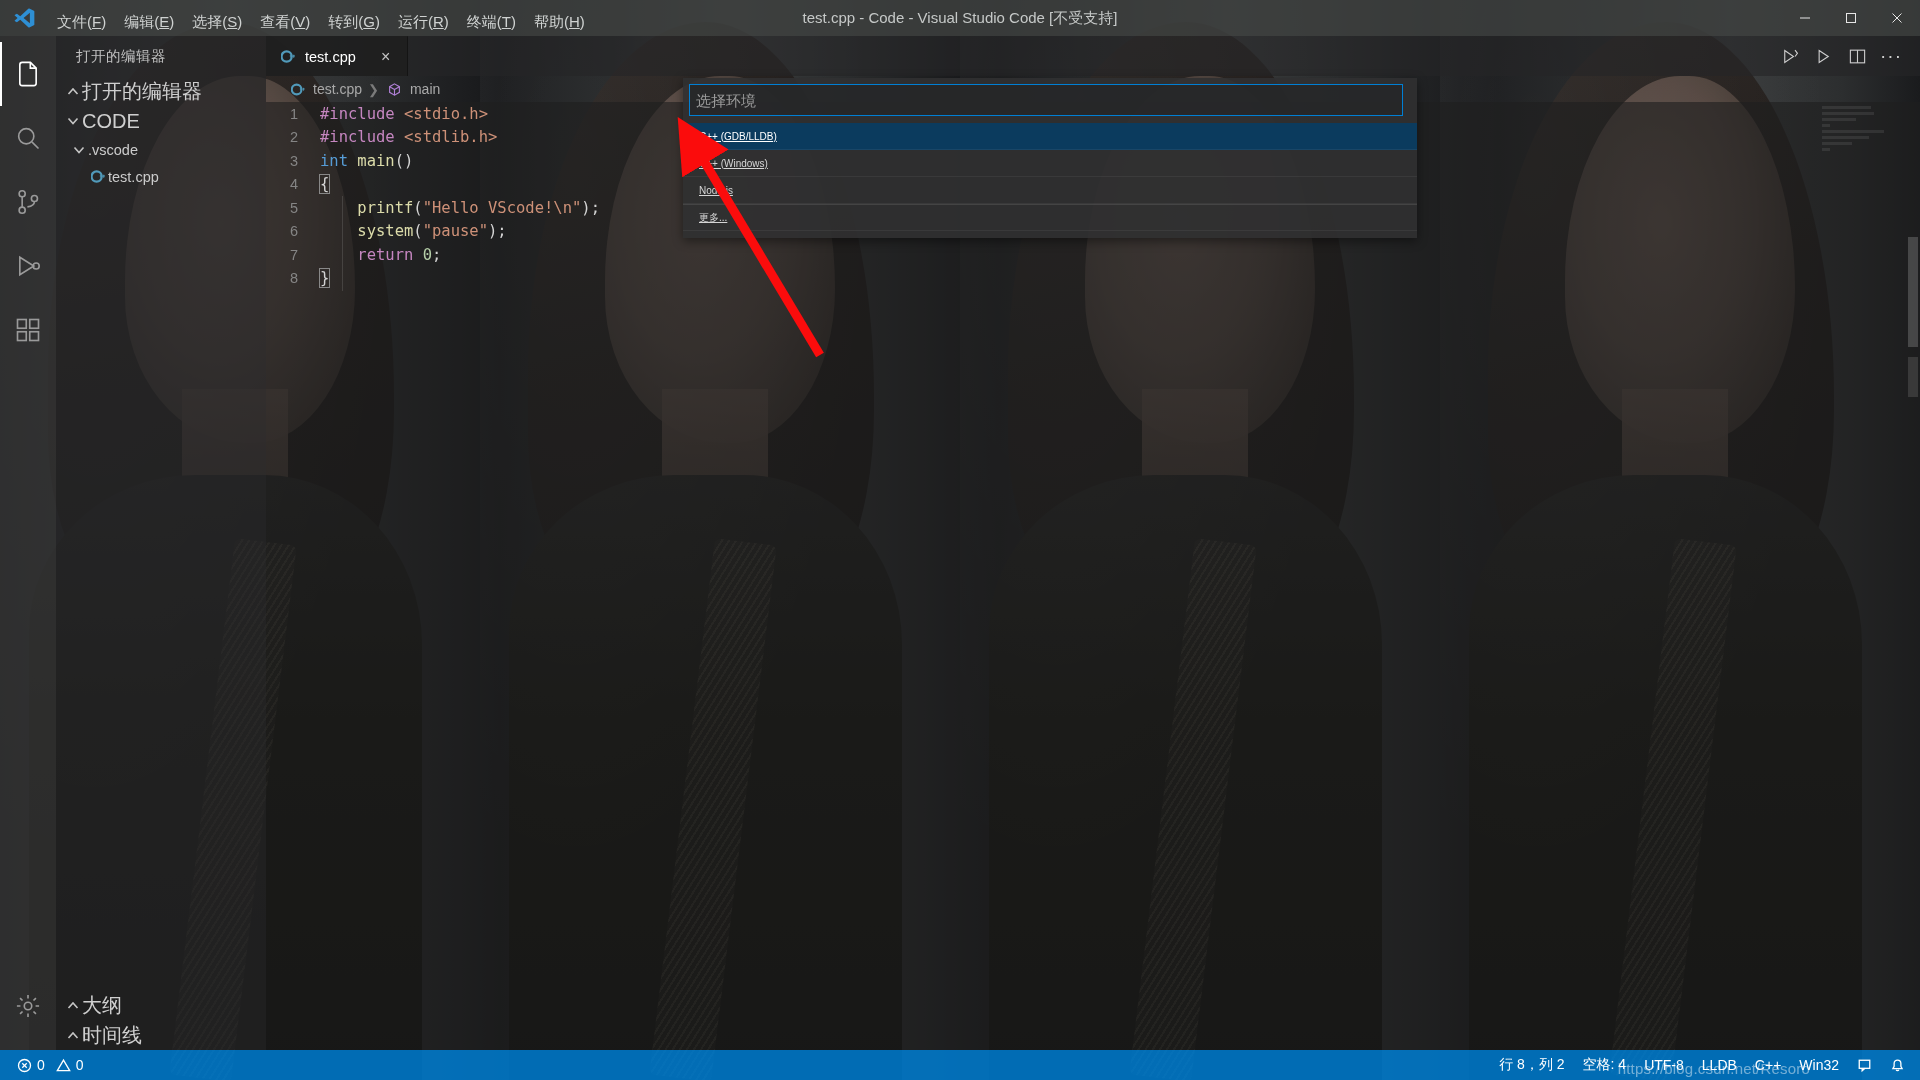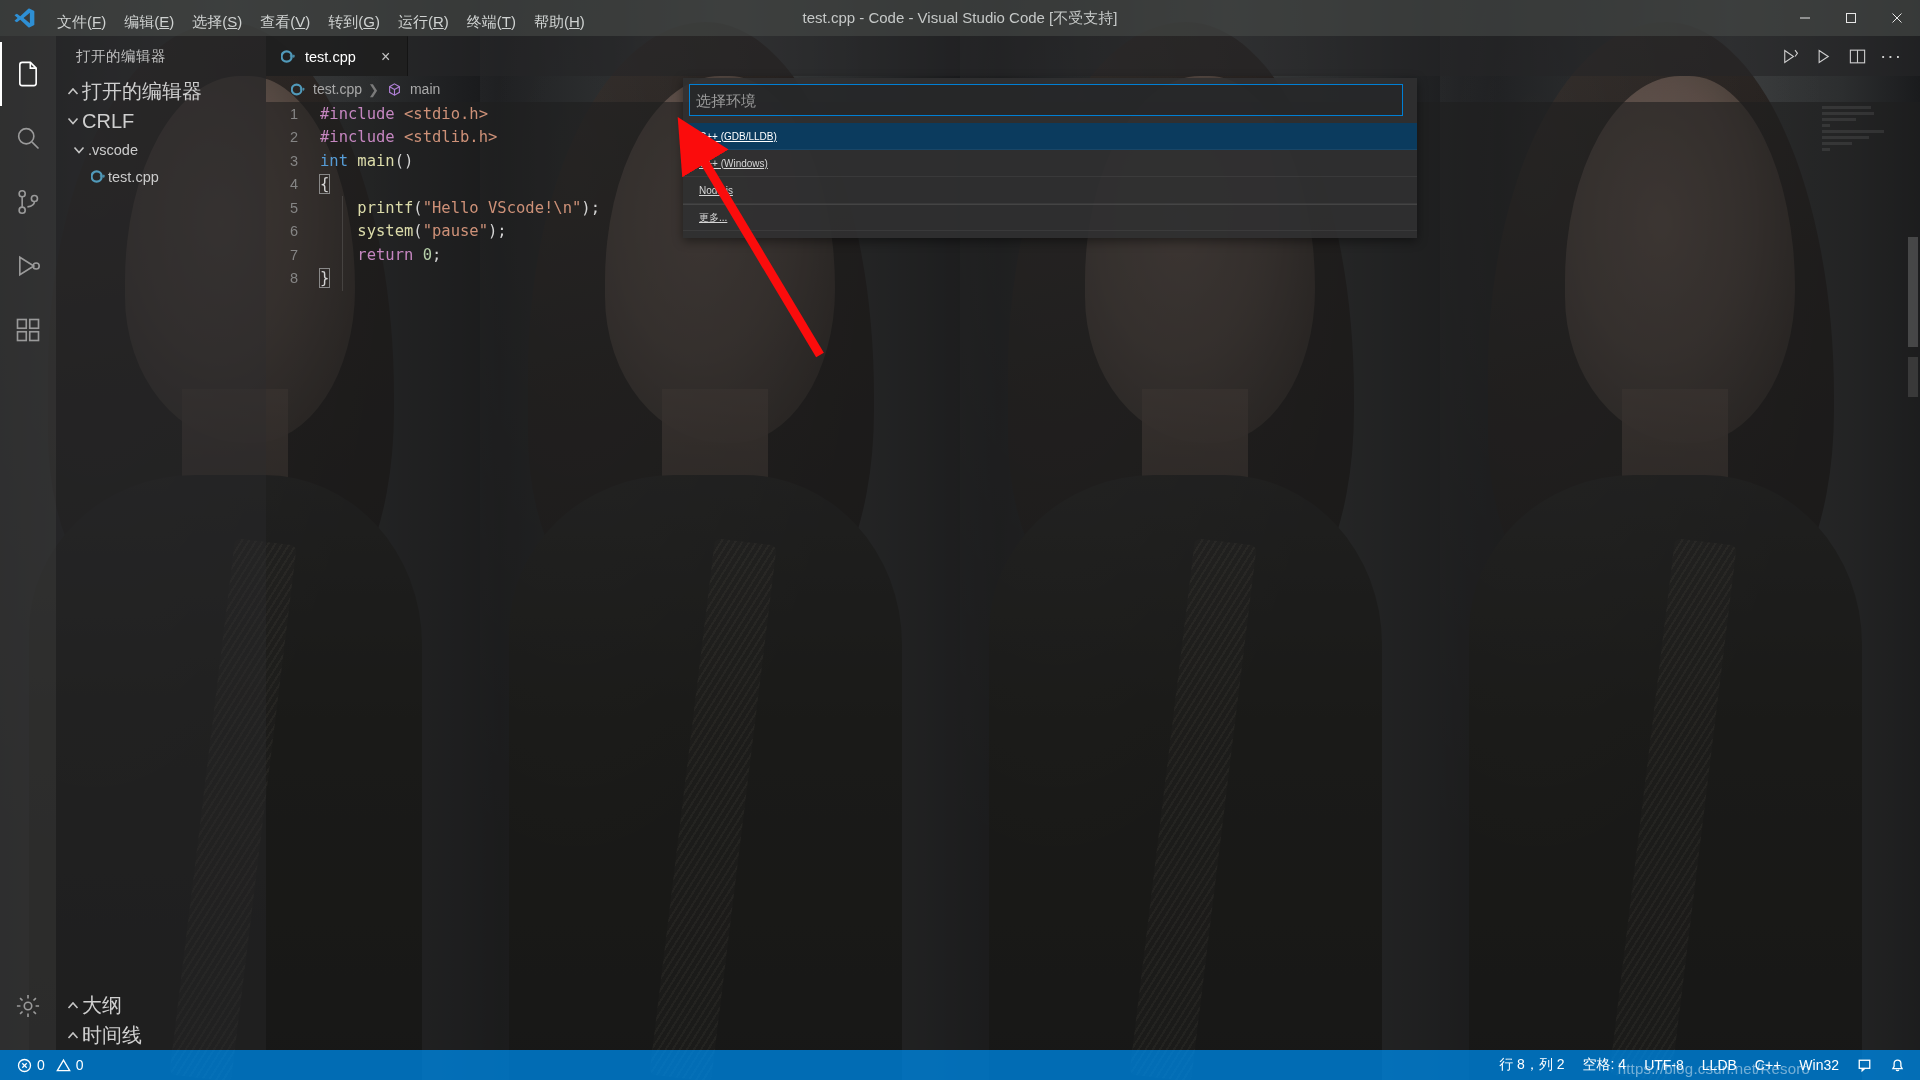--- a/index.html
+++ b/index.html
@@ -401,21 +401,21 @@
         </span>
         <span>打开的编辑器</span>
       </div>
 
       <div class="tree-section">
         <span class="chev">
           <svg viewBox="0 0 12 12">
               <polyline points="1.5,3.5 6,8.5 10.5,3.5"></polyline>
             </svg>
         </span>
-        <span>CRLF</span>
+        <span>CODE</span>
       </div>
 
       <div class="tree-row indent1">
         <span class="chev">
           <svg viewBox="0 0 12 12">
               <polyline points="1.5,3.5 6,8.5 10.5,3.5"></polyline>
             </svg>
         </span>
         <span>.vscode</span>
       </div>

